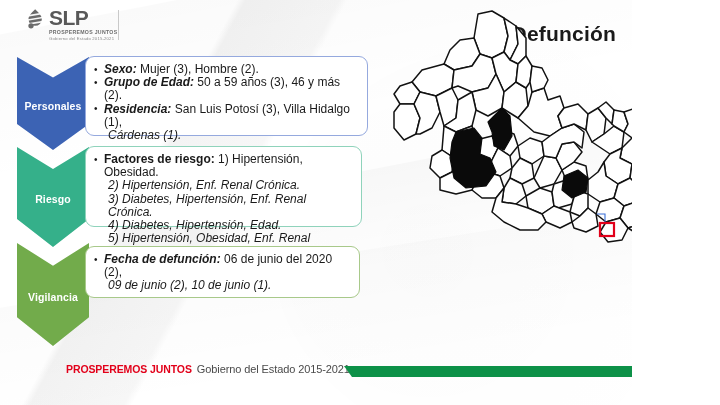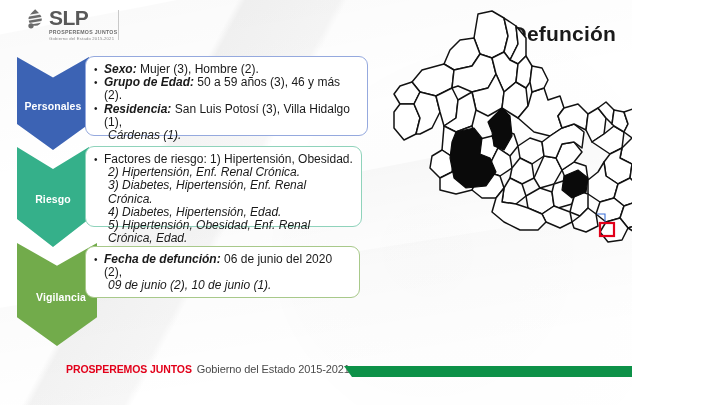--- a/index.html
+++ b/index.html
@@ -92,21 +92,21 @@
     align-items: center;
     justify-content: center;
     color: #ffffff;
     font-size: 10.5px;
     font-weight: bold;
     letter-spacing: 0.1px;
     clip-path: polygon(0 0, 50% 22%, 100% 0, 100% 72%, 50% 100%, 0 72%);
   }
   .chevron-1 { left: 17px; top: 57px;  height: 93px; background: #3c63b4; }
   .chevron-2 { left: 17px; top: 147px; height: 100px; background: #35b08a; }
-  .chevron-3 { left: 17px; top: 243px; height: 103px; background: #72ab4b; padding-left: 8px; }
+  .chevron-3 { left: 17px; top: 243px; height: 103px; background: #72ab4b; }
   .chevron-label { transform: translateY(2px); }
 
   
   .box {
     position: absolute;
     background: #ffffff;
     border-radius: 9px;
     box-sizing: border-box;
     padding: 6px 8px 6px 8px;
   }
@@ -132,21 +132,21 @@
     font-size: 10px;
     color: #1a1a1a;
   }
   ul.bullets li.nobullet { padding-left: 14px; font-style: italic; }
   ul.bullets li.nobullet::before { content: ""; }
   .lead {
     font-weight: bold;
     font-style: italic;
   }
   .lead-plain {
-    font-weight: normal;
+    font-weight: bold;
   }
 
   
   .map {
     position: absolute;
     left: 392px; top: 8px;
     width: 290px; height: 250px;
   }
 
   

